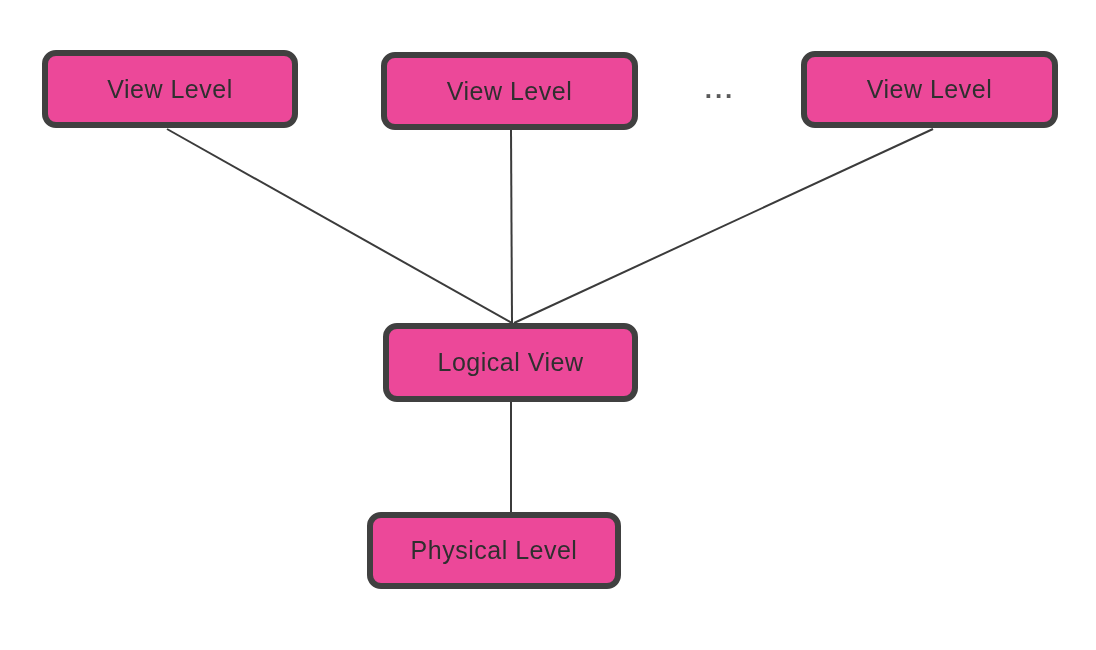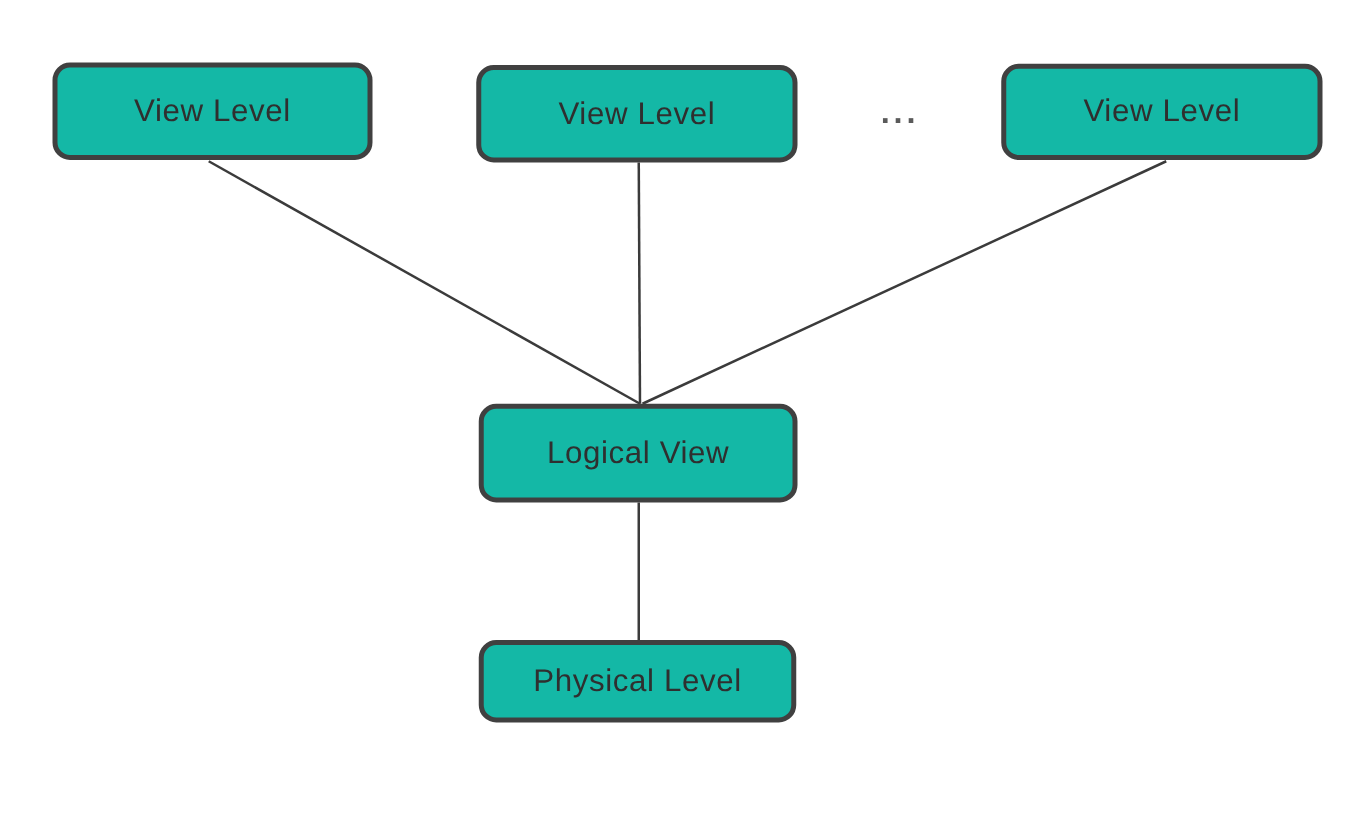--- a/index.html
+++ b/index.html
@@ -22,36 +22,36 @@
     width: 1096px;
     height: 650px;
   }
   .edge {
     stroke: #3b3b3b;
     stroke-width: 2;
   }
   .node {
     position: absolute;
     box-sizing: border-box;
-    background: #14b8a6;
-    border: 4px solid #404040;
+    background: #ec4899;
+    border: 6px solid #404040;
     border-radius: 14px;
     display: flex;
     align-items: center;
     justify-content: center;
     font-size: 25px;
     color: #2f2f2f;
     letter-spacing: 0.5px;
     text-align: right;
   }
   .node-view-1   { left: 42px;  top: 50px;  width: 256px; height: 78px; }
   .node-view-2   { left: 381px; top: 52px;  width: 257px; height: 78px; }
   .node-view-3   { left: 801px; top: 51px;  width: 257px; height: 77px; }
   .node-logical  { left: 383px; top: 323px; width: 255px; height: 79px; }
-  .node-physical { left: 383px; top: 512px; width: 254px; height: 66px; }
+  .node-physical { left: 367px; top: 512px; width: 254px; height: 77px; }
   .ellipsis {
     position: absolute;
     left: 693px;
     top: 76px;
     width: 54px;
     text-align: center;
     font-size: 26px;
     font-weight: bold;
     color: #5a5a5a;
     letter-spacing: 3px;

